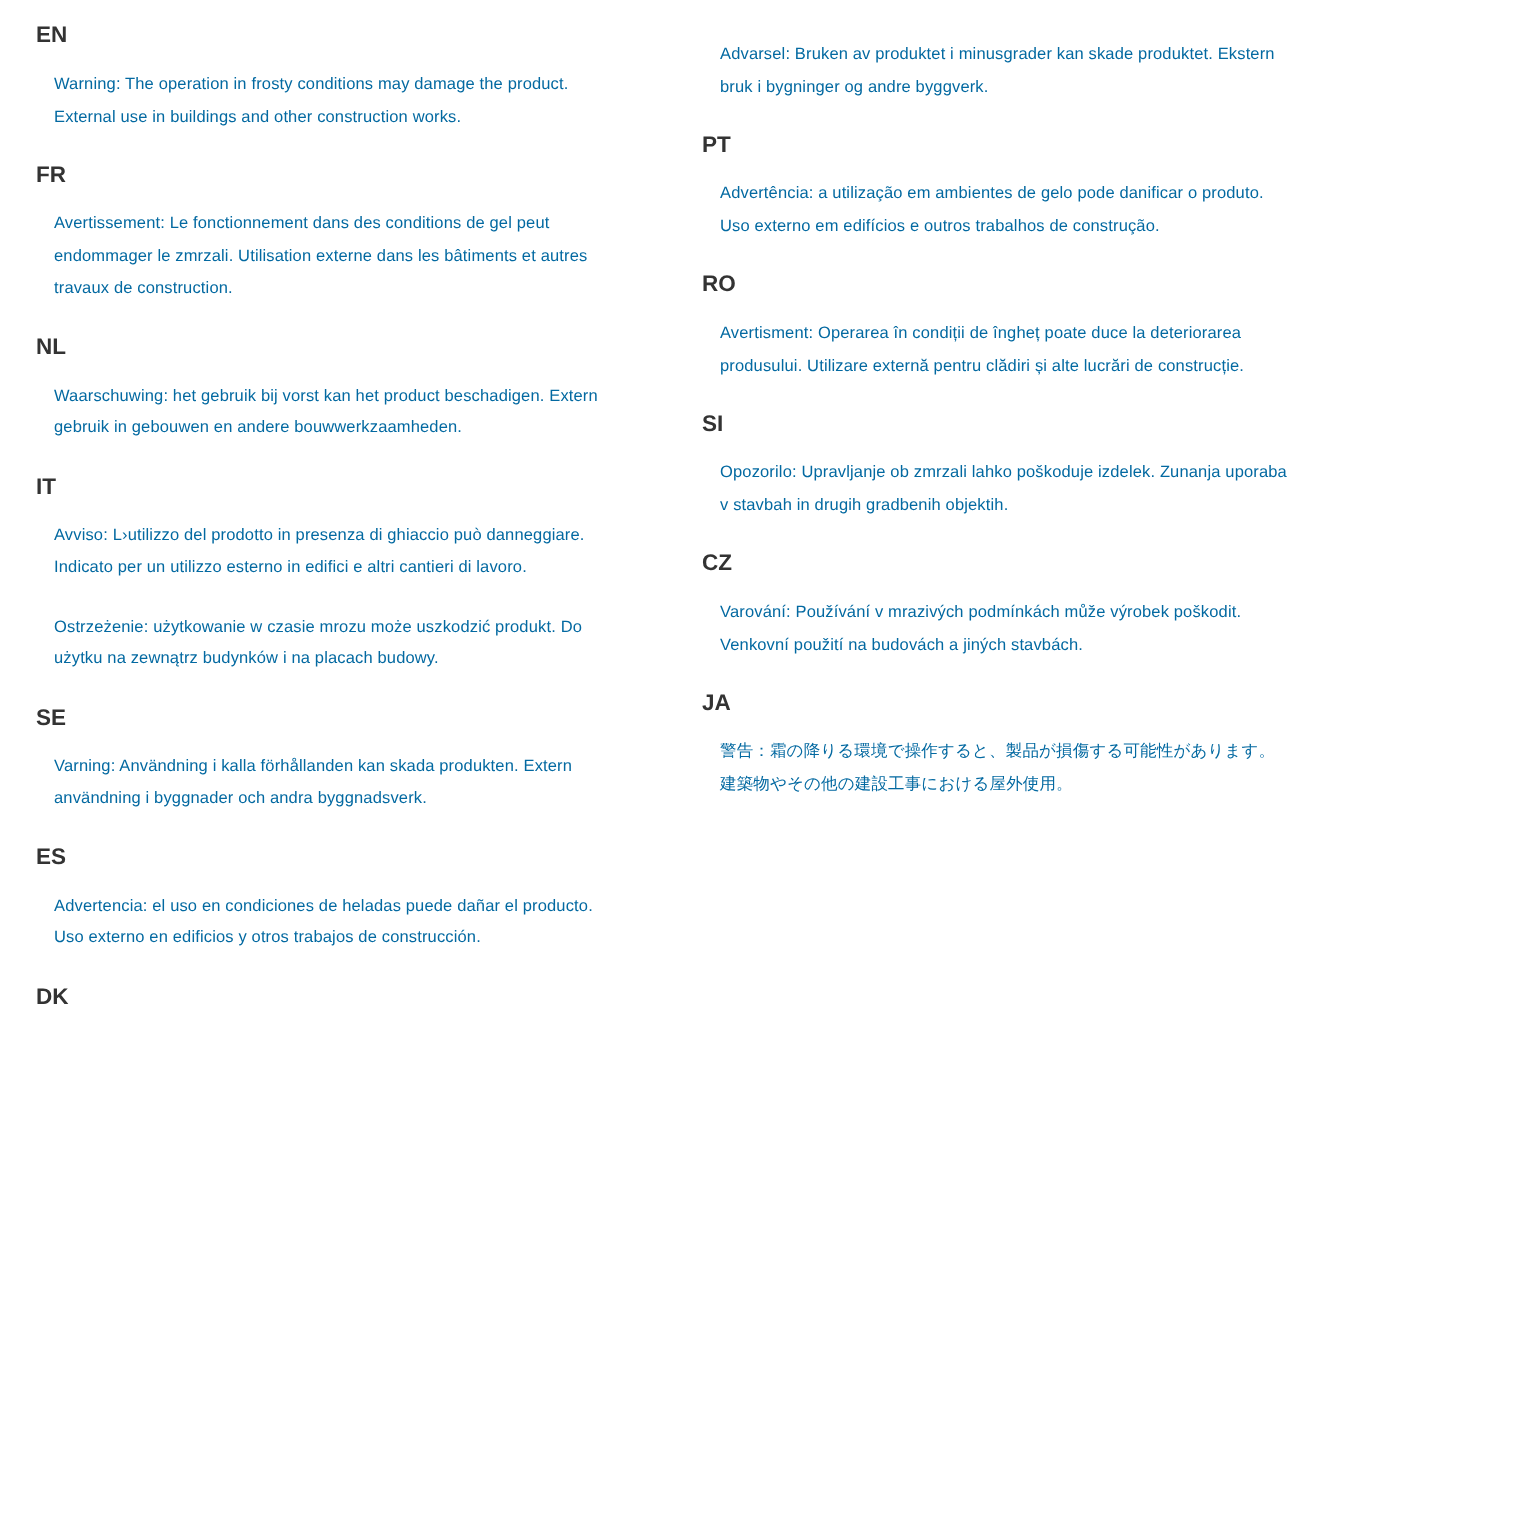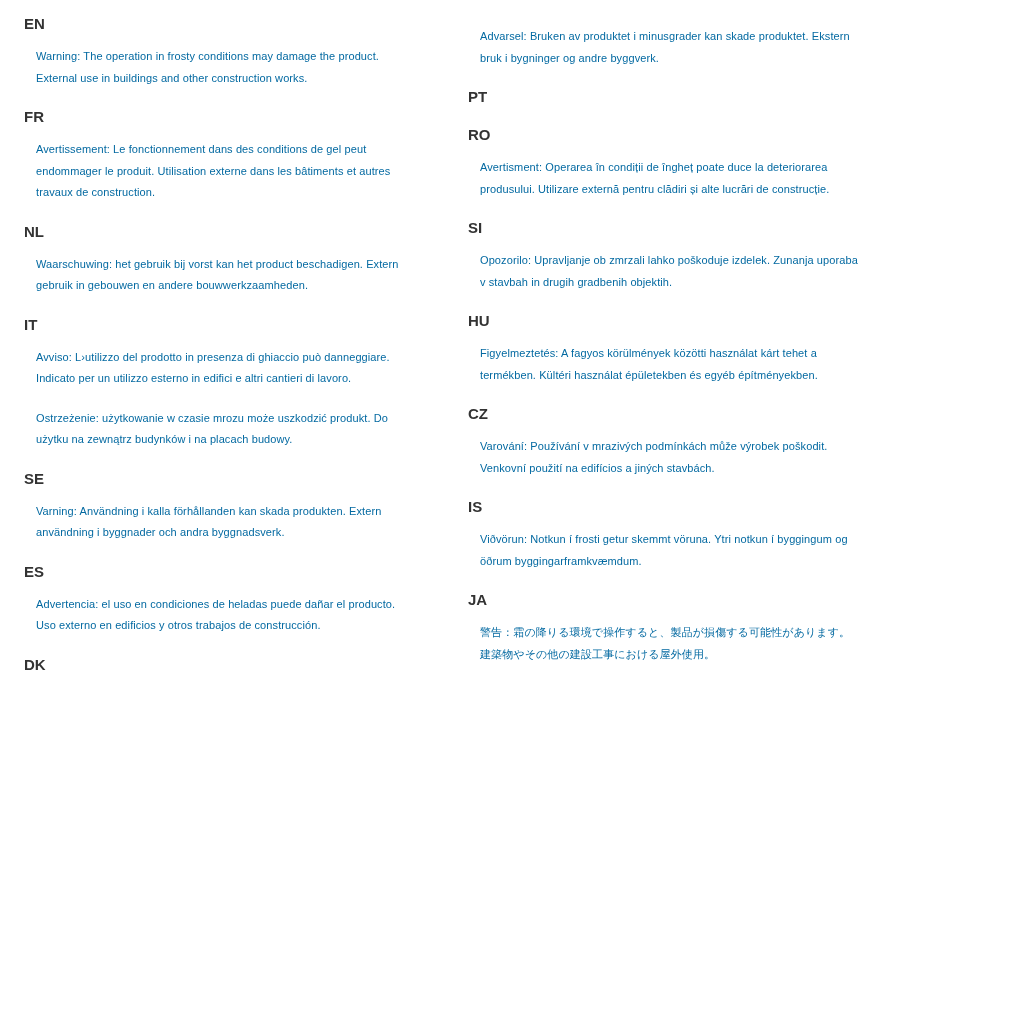--- a/index.html
+++ b/index.html
@@ -50,21 +50,21 @@
   <div class="col">
 
     <section class="entry">
       <h2 class="lang-code">EN</h2>
       <p class="warning-text">Warning: The operation in frosty conditions may damage the product. External use in buildings and other construction works.</p>
     </section>
 
 
     <section class="entry">
       <h2 class="lang-code">FR</h2>
-      <p class="warning-text">Avertissement: Le fonctionnement dans des conditions de gel peut endommager le produit. Utilisation externe dans les bâtiments et autres travaux de construction.</p>
+      <p class="warning-text">Avertissement: Le fonctionnement dans des conditions de gel peut endommager le zmrzali. Utilisation externe dans les bâtiments et autres travaux de construction.</p>
     </section>
 
     <section class="entry">
       <h2 class="lang-code">NL</h2>
       <p class="warning-text">Waarschuwing: het gebruik bij vorst kan het product beschadigen. Extern gebruik in gebouwen en andere bouwwerkzaamheden.</p>
     </section>
 
     <section class="entry">
       <h2 class="lang-code">IT</h2>
       <p class="warning-text">Avviso: L›utilizzo del prodotto in presenza di ghiaccio può danneggiare. Indicato per un utilizzo esterno in edifici e altri cantieri di lavoro.</p>
@@ -91,48 +91,41 @@
   </div>
 
   <div class="col">
 
     <section class="entry">
       <p class="warning-text">Advarsel: Bruken av produktet i minusgrader kan skade produktet. Ekstern bruk i bygninger og andre byggverk.</p>
     </section>
 
     <section class="entry">
       <h2 class="lang-code">PT</h2>
+      <p class="warning-text">Advertência: a utilização em ambientes de gelo pode danificar o produto. Uso externo em edifícios e outros trabalhos de construção.</p>
     </section>
 
     <section class="entry">
       <h2 class="lang-code">RO</h2>
       <p class="warning-text">Avertisment: Operarea în condiții de îngheț poate duce la deteriorarea produsului. Utilizare externă pentru clădiri și alte lucrări de construcție.</p>
     </section>
 
     <section class="entry">
       <h2 class="lang-code">SI</h2>
       <p class="warning-text">Opozorilo: Upravljanje ob zmrzali lahko poškoduje izdelek. Zunanja uporaba v stavbah in drugih gradbenih objektih.</p>
     </section>
 
-    <section class="entry">
-      <h2 class="lang-code">HU</h2>
-      <p class="warning-text">Figyelmeztetés: A fagyos körülmények közötti használat kárt tehet a termékben. Kültéri használat épületekben és egyéb építményekben.</p>
-    </section>
 
     <section class="entry">
       <h2 class="lang-code">CZ</h2>
-      <p class="warning-text">Varování: Používání v mrazivých podmínkách může výrobek poškodit. Venkovní použití na edifícios a jiných stavbách.</p>
+      <p class="warning-text">Varování: Používání v mrazivých podmínkách může výrobek poškodit. Venkovní použití na budovách a jiných stavbách.</p>
     </section>
 
 
 
-    <section class="entry">
-      <h2 class="lang-code">IS</h2>
-      <p class="warning-text">Viðvörun: Notkun í frosti getur skemmt vöruna. Ytri notkun í byggingum og öðrum byggingarframkvæmdum.</p>
-    </section>
 
     <section class="entry">
       <h2 class="lang-code">JA</h2>
       <p class="warning-text">警告：霜の降りる環境で操作すると、製品が損傷する可能性があります。 建築物やその他の建設工事における屋外使用。</p>
     </section>
 
   </div>
 
 </div>
 

